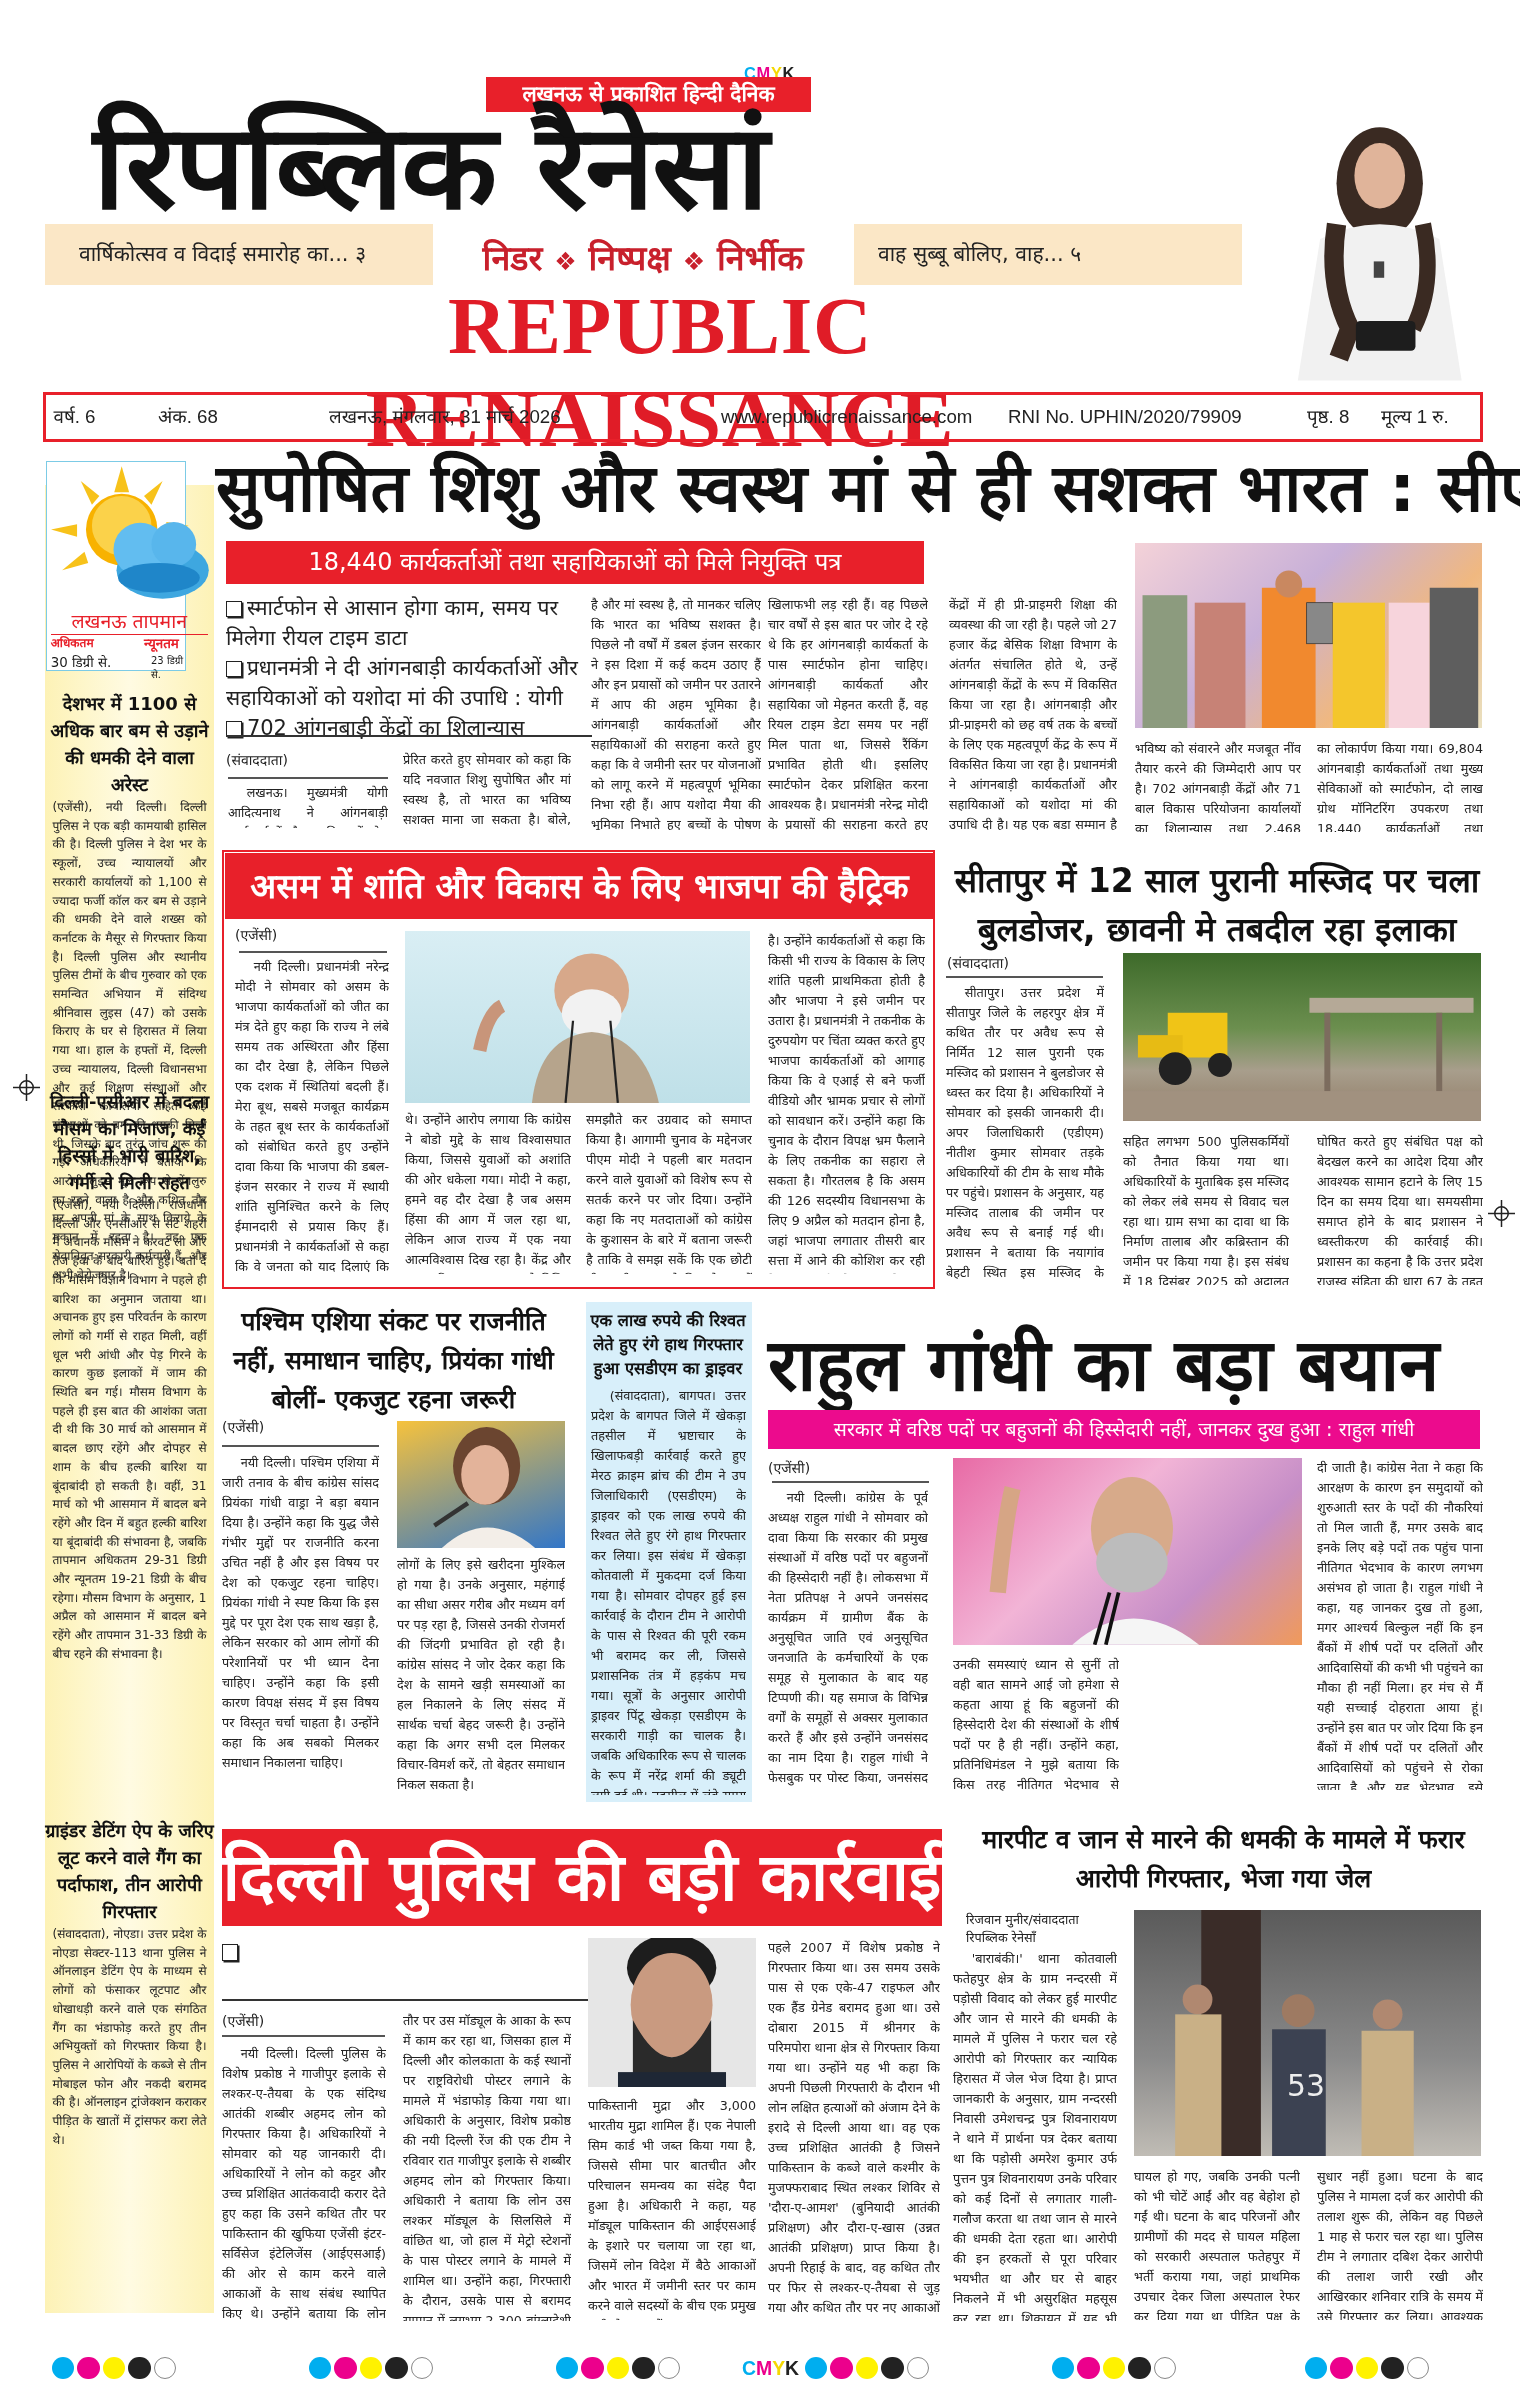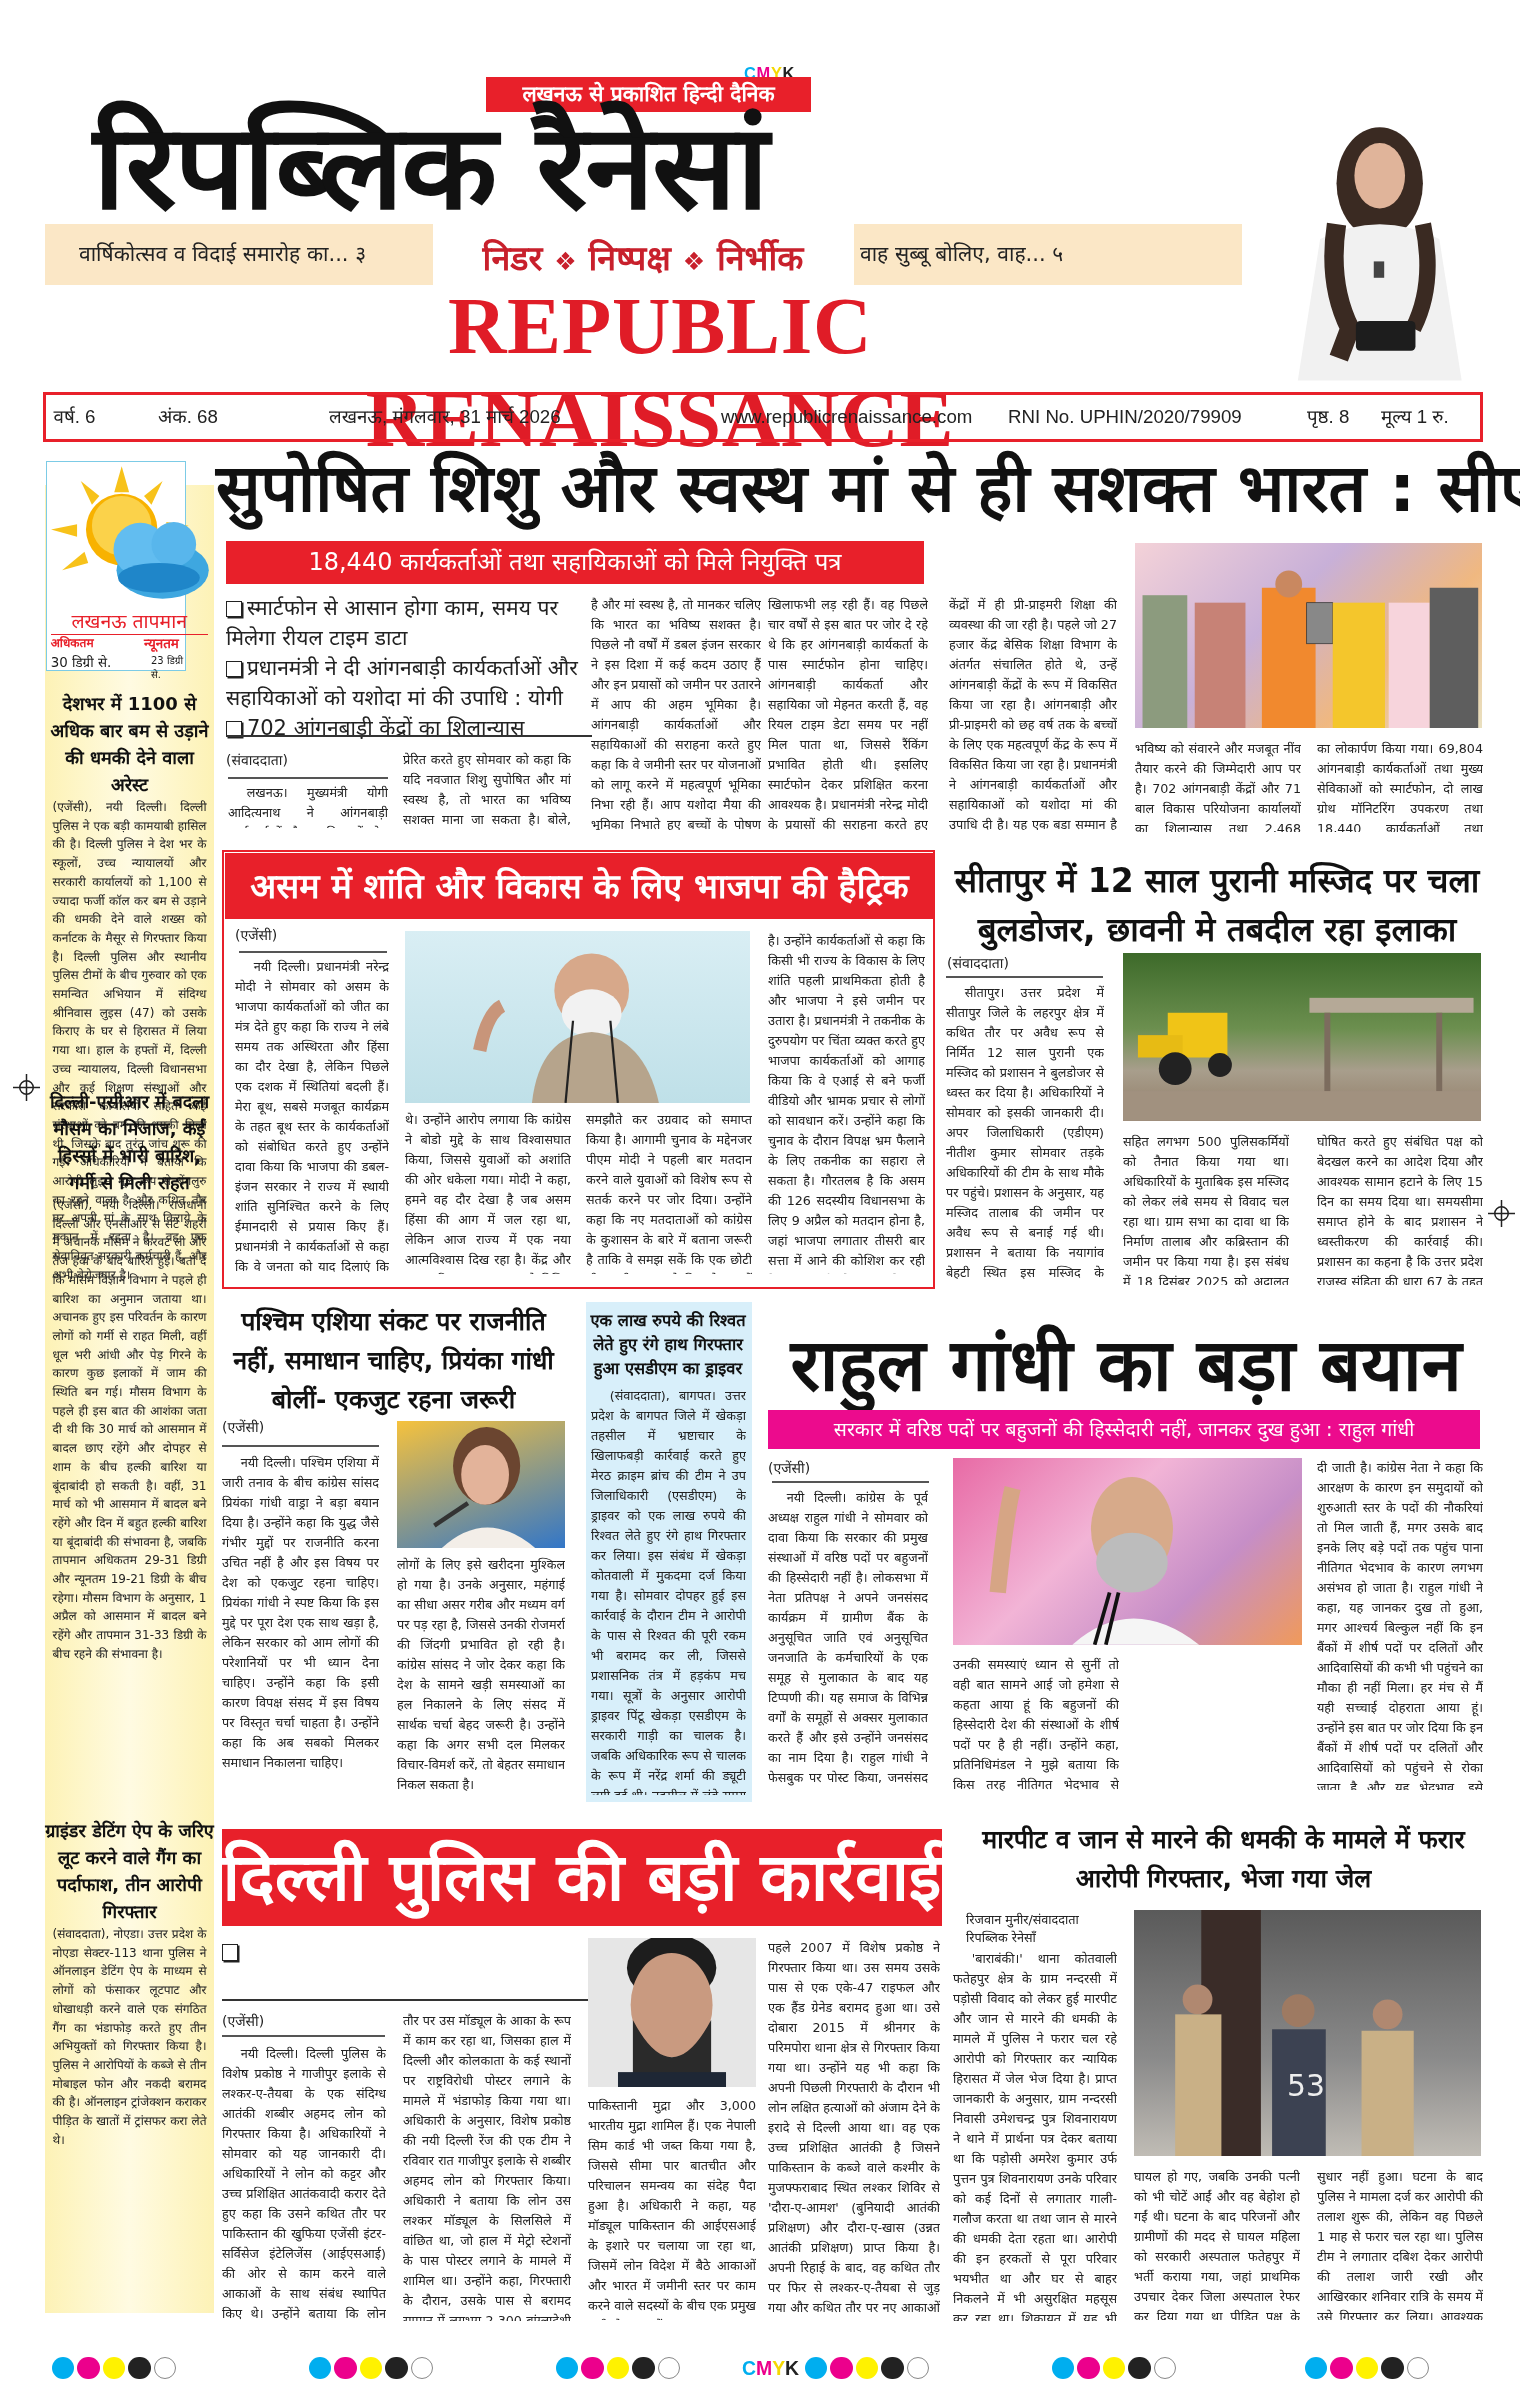--- a/index.html
+++ b/index.html
@@ -45,21 +45,21 @@
 <div class="abs promo" style="left:45px;top:224px;width:388px;">
   <span>वार्षिकोत्सव व विदाई समारोह का... ३</span>
 </div>
 <div class="abs motto">
   <span>निडर</span>
   <span style="font-size:25px">❖</span>
   <span>निष्पक्ष</span>
   <span style="font-size:25px">❖</span>
   <span>निर्भीक</span>
 </div>
-<div class="abs promo" style="left:854px;top:224px;width:388px;padding-left:6px">
+<div class="abs promo" style="left:854px;top:224px;width:388px;padding-left:24px">
   <span>वाह सुब्बू बोलिए, वाह... ५</span>
 </div>
 <div class="abs english libserif">REPUBLIC RENAISSANCE</div>
 
 <div class="abs portrait">
   <svg width="216" height="269" viewBox="0 0 290 360">
     <ellipse cx="150" cy="95" rx="58" ry="75" fill="#3a2a22"></ellipse>
     <ellipse cx="150" cy="85" rx="34" ry="44" fill="#e0b49a"></ellipse>
     <path d="M70 170 Q150 130 230 170 L260 360 L40 360 Z" fill="#f1f1f1"></path>
     <path d="M92 150 Q80 230 110 290 L95 330" stroke="#3a2a22" stroke-width="26" fill="none"></path>
@@ -198,21 +198,21 @@
     <path d="M60 170 Q120 115 185 170 Z" fill="#f3eee8"></path>
     <line x1="50" y1="140" x2="95" y2="110" stroke="#333" stroke-width="6"></line>
   </svg>
 </div>
 <div class="abs col" style="left:397px;top:1555px;width:168px;height:250px">लोगों के लिए इसे खरीदना मुश्किल हो गया है। उनके अनुसार, महंगाई का सीधा असर गरीब और मध्यम वर्ग पर पड़ रहा है, जिससे उनकी रोजमर्रा की जिंदगी प्रभावित हो रही है। कांग्रेस सांसद ने जोर देकर कहा कि देश के सामने खड़ी समस्याओं का हल निकालने के लिए संसद में सार्थक चर्चा बेहद जरूरी है। उन्होंने कहा कि अगर सभी दल मिलकर विचार-विमर्श करें, तो बेहतर समाधान निकल सकता है।</div>
 
 <div class="abs" style="left:586px;top:1302px;width:166px;height:500px;background:#d8effa"></div>
 <div class="abs" style="left:589px;top:1309px;width:158px;font-size:16.4px;font-weight:bold;line-height:24px;text-align:center;color:#111">एक लाख रुपये की रिश्वत लेते हुए रंगे हाथ गिरफ्तार हुआ एसडीएम का ड्राइवर</div>
 <div class="abs col" style="left:591px;top:1386px;width:155px;height:409px;text-indent:18.7px">(संवाददाता), बागपत। उत्तर प्रदेश के बागपत जिले में खेकड़ा तहसील में भ्रष्टाचार के खिलाफबड़ी कार्रवाई करते हुए मेरठ क्राइम ब्रांच की टीम ने उप जिलाधिकारी (एसडीएम) के ड्राइवर को एक लाख रुपये की रिश्वत लेते हुए रंगे हाथ गिरफ्तार कर लिया। इस संबंध में खेकड़ा कोतवाली में मुकदमा दर्ज किया गया है। सोमवार दोपहर हुई इस कार्रवाई के दौरान टीम ने आरोपी के पास से रिश्वत की पूरी रकम भी बरामद कर ली, जिससे प्रशासनिक तंत्र में हड़कंप मच गया। सूत्रों के अनुसार आरोपी ड्राइवर पिंटू खेकड़ा एसडीएम के सरकारी गाड़ी का चालक है। जबकि अधिकारिक रूप से चालक के रूप में नरेंद्र शर्मा की ड्यूटी लगी हुई थी। तहसील में लंबे समय से भ्रष्टाचार और रिश्वतखोरी की शिकायतें मिल रही थीं।</div>
 
-<div class="abs" style="left:768px;top:1320px;width:716px;height:90px;font-size:72px;font-weight:900;line-height:90px;text-align:center;color:#111">राहुल गांधी का बड़ा बयान</div>
+<div class="abs" style="left:768px;top:1320px;width:716px;height:90px;font-size:72px;font-weight:900;line-height:90px;color:#111">राहुल गांधी का बड़ा बयान</div>
 <div class="abs" style="left:768px;top:1410px;width:712px;height:39px;background:#ec0b8d;color:#fff;font-size:19.4px;line-height:39px;text-align:center">सरकार में वरिष्ठ पदों पर बहुजनों की हिस्सेदारी नहीं, जानकर दुख हुआ : राहुल गांधी</div>
 <div class="abs byline" style="left:768px;top:1458px">(एजेंसी)</div>
 <div class="abs" style="left:772px;top:1481px;width:157px;height:1.5px;background:#555"></div>
 <div class="abs col" style="left:768px;top:1488px;width:160px;height:302px;text-indent:18.7px">नयी दिल्ली। कांग्रेस के पूर्व अध्यक्ष राहुल गांधी ने सोमवार को दावा किया कि सरकार की प्रमुख संस्थाओं में वरिष्ठ पदों पर बहुजनों की हिस्सेदारी नहीं है। लोकसभा में नेता प्रतिपक्ष ने अपने जनसंसद कार्यक्रम में ग्रामीण बैंक के अनुसूचित जाति एवं अनुसूचित जनजाति के कर्मचारियों के एक समूह से मुलाकात के बाद यह टिप्पणी की। यह समाज के विभिन्न वर्गों के समूहों से अक्सर मुलाकात करते हैं और इसे उन्होंने जनसंसद का नाम दिया है। राहुल गांधी ने फेसबुक पर पोस्ट किया, जनसंसद में देश के ग्रामीण बैंक के एससी-एसटी फेडरेशन एसोसिएशन के प्रतिनिधिमंडल से मुलाकात हुई।</div>
 <div class="abs img" style="left:953px;top:1458px;width:349px;height:187px;background:linear-gradient(135deg,#e86aa5,#f2b4d6 40%,#c68ec7 70%,#f09a5a)">
   <svg width="349" height="187" viewBox="0 0 468 250">
     <ellipse cx="240" cy="95" rx="55" ry="70" fill="#d7aa8a"></ellipse>
     <ellipse cx="240" cy="140" rx="48" ry="40" fill="#bcbcbc"></ellipse>
     <path d="M160 250 Q240 180 330 250 Z" fill="#f5f5f5"></path>
     <path d="M60 180 Q70 80 80 40" stroke="#d6a585" stroke-width="22" fill="none"></path>

